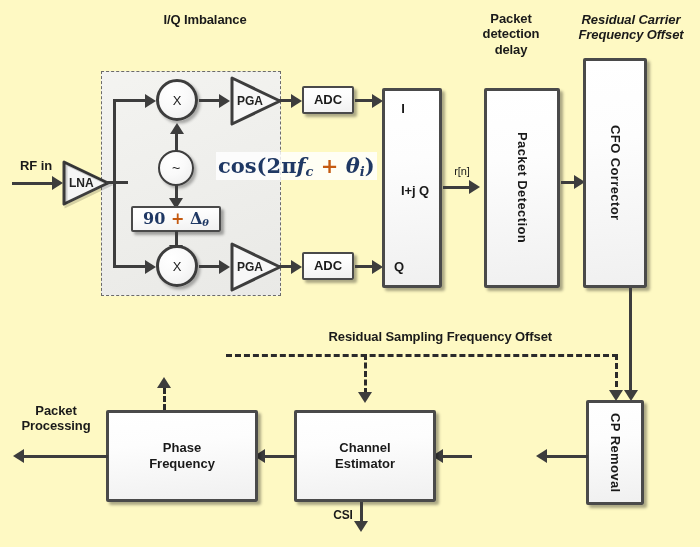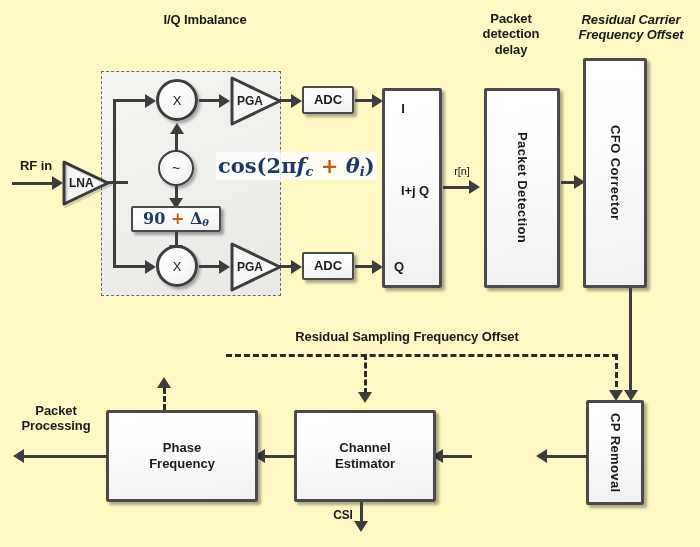--- a/index.html
+++ b/index.html
@@ -127,21 +127,21 @@
   <div class="lbl" style="left:140px;top:12px;width:130px;">I/Q Imbalance</div>
 
 
   <div class="lbl" style="left:466px;top:11px;width:90px;">Packet
 detection
 delay</div>
 
   <div class="lbl" style="left:566px;top:12px;width:130px;font-style:italic;">Residual Carrier
 Frequency Offset</div>
 
-  <div class="lbl" style="left:262px;top:329px;width:290px;">Residual Sampling Frequency Offset</div>
+  <div class="lbl" style="left:262px;top:329px;width:290px;text-align:right;">Residual Sampling Frequency Offset</div>
 
   <div class="group" style="left:101px;top:71px;width:180px;height:225px;"></div>
 
   <div class="lbl" style="left:8px;top:158px;width:56px;">RF in</div>
   <div class="wire h" style="left:12px;top:182px;width:42px;"></div>
   <div class="arw r" style="left:52px;top:176px;"></div>
 
   <div class="tri" style="left:60px;top:158px;">
     <svg width="52" height="50" viewBox="0 0 52 50">
       <polygon points="4,46 4,4 48,25" fill="#f5f5f5" stroke="#3d3d3d" stroke-width="3" stroke-linejoin="round" style="filter:none"></polygon>

